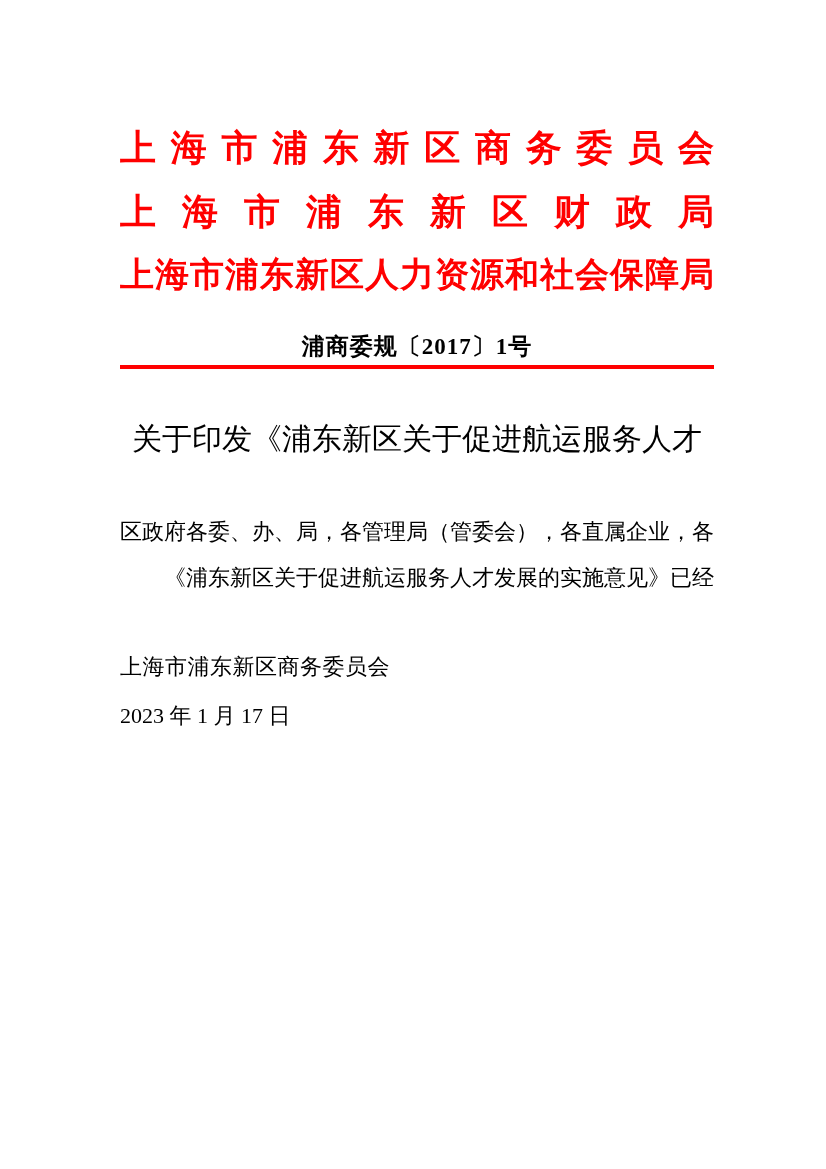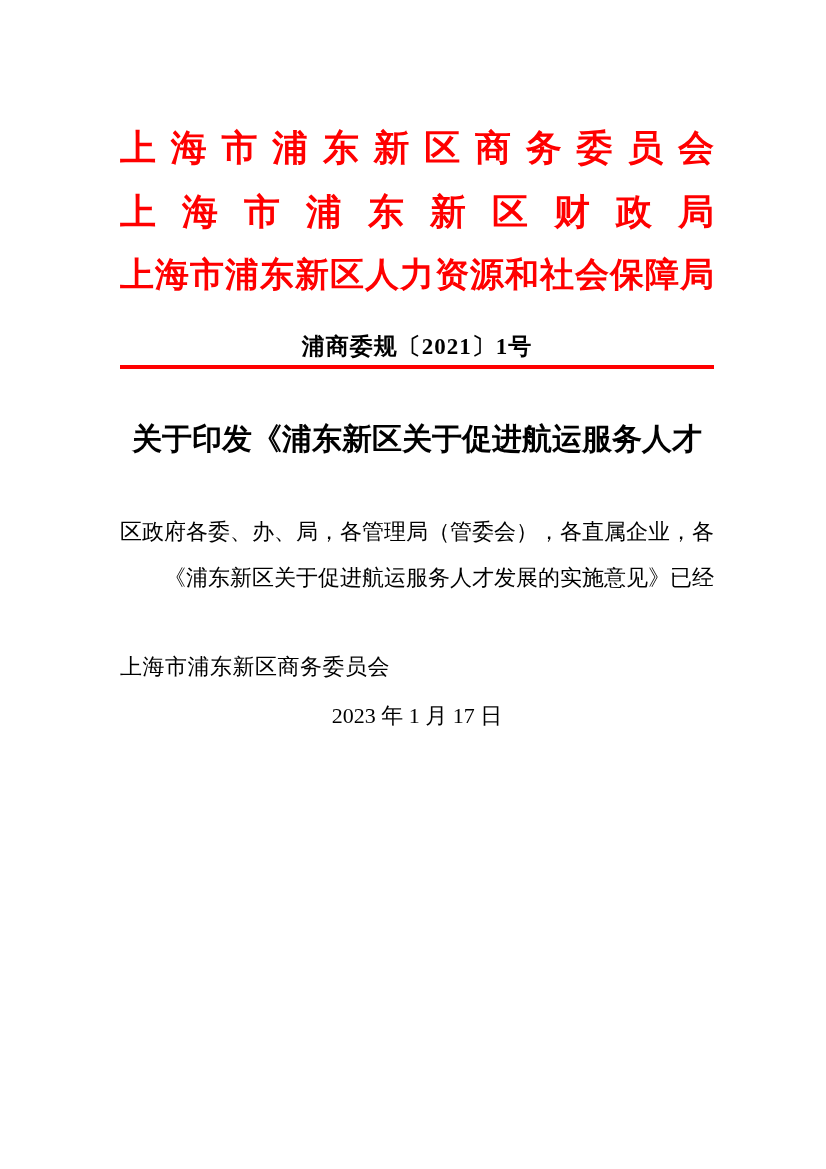--- a/index.html
+++ b/index.html
@@ -56,21 +56,21 @@
     margin-top: 6px;
     height: 4px;
     background: var(--accent);
   }
   
   .title {
     margin-top: 48px;
     text-align: center;
     font-size: 30px;
     line-height: 44px;
-    font-weight: 700;
+    font-weight: 400;
   }
   .title .title-line { white-space: nowrap; }
   
   .body-text {
     margin-top: 48px;
     font-size: 22px;
     line-height: 46px;
   }
   .body-line { white-space: nowrap; }
   .body-line.justified {
@@ -90,21 +90,20 @@
   }
   .sig-center {
     margin-top: 99px;
     text-align: center;
     font-size: 22px;
     line-height: 28px;
     letter-spacing: 0.5px;
   }
   .sig-date {
     margin-top: 21px;
-    text-align: center;
     font-size: 22px;
     line-height: 28px;
   }
 </style>
 </head>
 <body>
 
 <div class="page">
 
   <div class="letterhead">
@@ -148,21 +147,21 @@
         <span>源</span>
         <span>和</span>
         <span>社</span>
         <span>会</span>
         <span>保</span>
         <span>障</span>
         <span>局</span>
       </div>
   </div>
 
-  <div class="doc-number">浦商委规〔2021〕1号</div>
+  <div class="doc-number">浦商委规〔2017〕1号</div>
 
   <div class="red-rule"></div>
 
   <h1 class="title">
     <div class="title-line">关于印发《浦东新区关于促进航运服务人才</div>
   </h1>
 
   <div class="body-text">
     <div class="body-line justified">
         <span>区</span>

